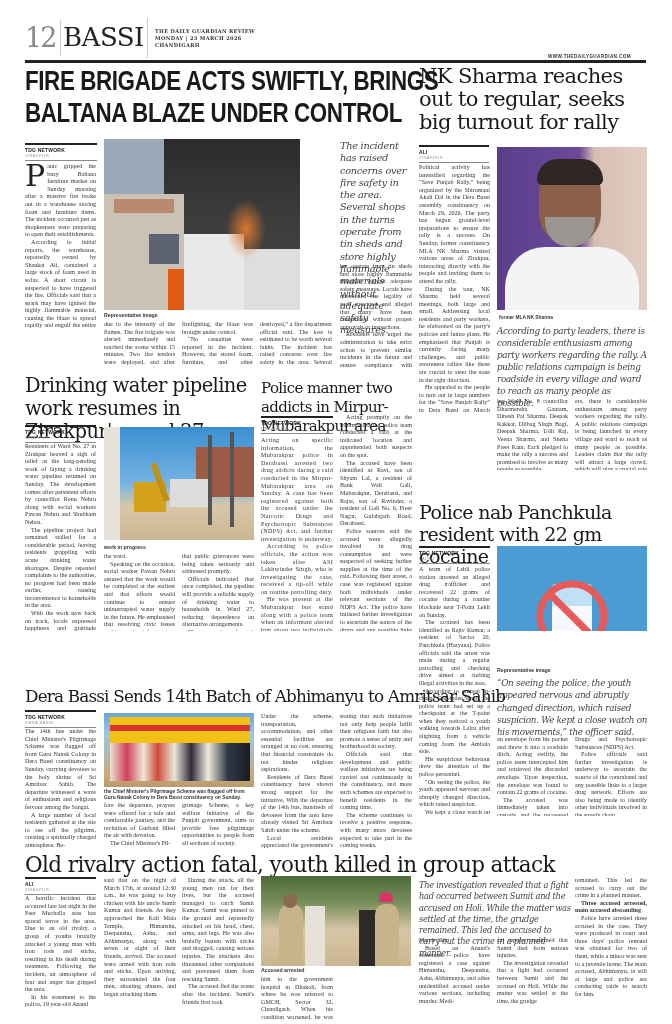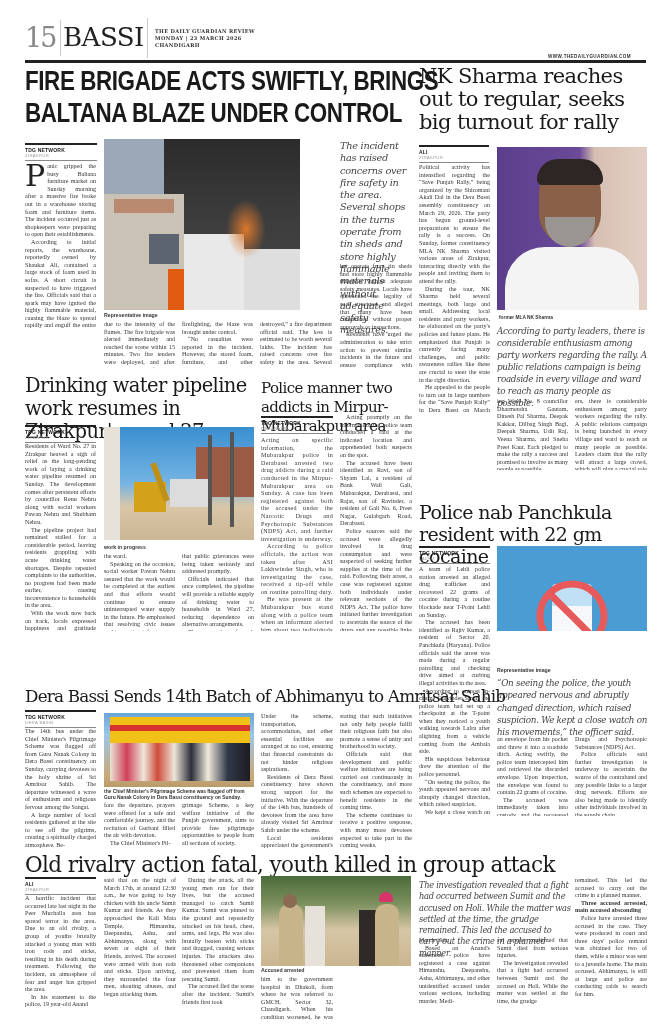--- a/index.html
+++ b/index.html
@@ -16,21 +16,21 @@
 .h-serif{position:absolute;font-family:"DejaVu Serif",serif;color:#1a1a1a;letter-spacing:-0.6px}
 .h-cond{position:absolute;font-family:"Liberation Sans",sans-serif;font-weight:bold;color:#1a1a1a;transform-origin:left top}
 .pull{position:absolute;font-family:"DejaVu Serif",serif;font-style:italic;color:#444;letter-spacing:-0.3px}
 .photo{position:absolute;overflow:hidden}
 .dropcap{float:left;font-family:"DejaVu Serif",serif;font-size:30px;line-height:24px;margin-right:2px;margin-top:1px;color:#222}
 </style>
 </head>
 <body>
 
 <div class="abs" style="left:25px;top:18px;width:287px;height:40px;">
-  <span class="abs" style="left:0;top:4px;font-family:'DejaVu Serif',serif;font-size:27px;color:#888;letter-spacing:-2px;">15</span>
+  <span class="abs" style="left:0;top:4px;font-family:'DejaVu Serif',serif;font-size:27px;color:#888;letter-spacing:-2px;">12</span>
   <div class="abs" style="left:35px;top:2px;width:1px;height:36px;background:#ccc;"></div>
   <span class="abs" style="left:38px;top:4px;font-family:'DejaVu Serif',serif;font-size:26px;color:#222;letter-spacing:-0.5px;">BASSI</span>
   <div class="abs" style="left:122px;top:0;width:1px;height:40px;background:#ccc;"></div>
   <div class="abs" style="left:130px;top:10px;font-family:'DejaVu Serif',serif;font-weight:bold;font-size:5px;line-height:7px;letter-spacing:0.4px;color:#333;">
     <div>THE DAILY GUARDIAN REVIEW</div>
     <div>MONDAY | 23 MARCH 2026</div>
     <div>CHANDIGARH</div>
   </div>
 </div>
 <span class="abs" style="left:548px;top:54px;font-family:'Liberation Sans',sans-serif;font-weight:bold;font-size:4.6px;letter-spacing:0.4px;color:#333;">WWW.THEDAILYGUARDIAN.COM</span>

